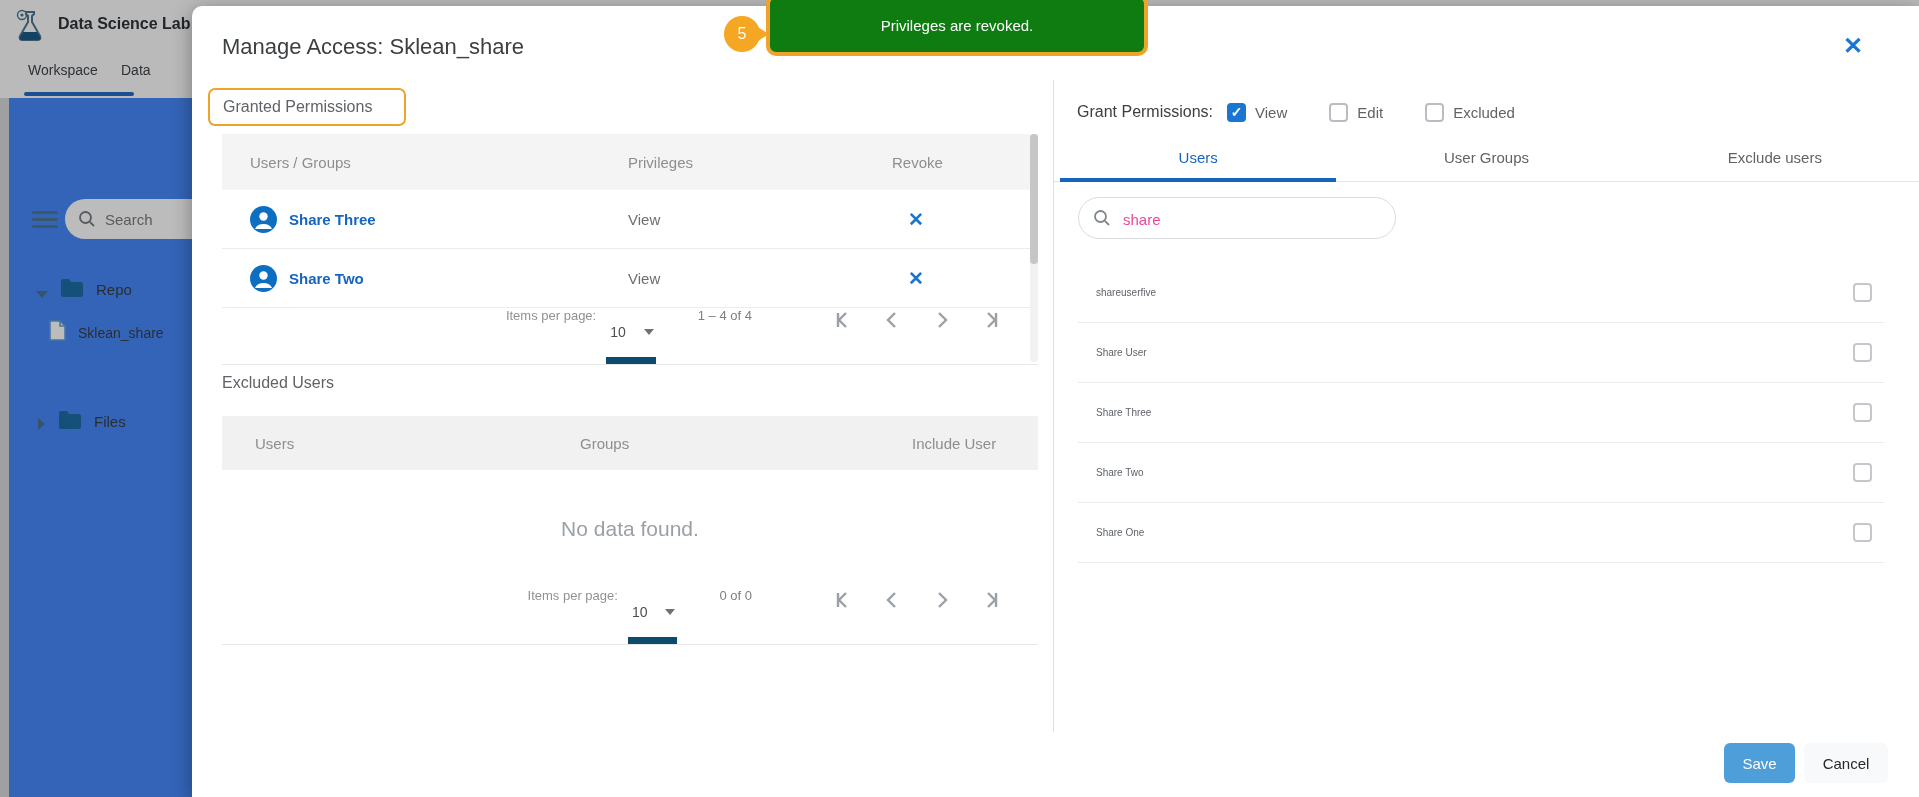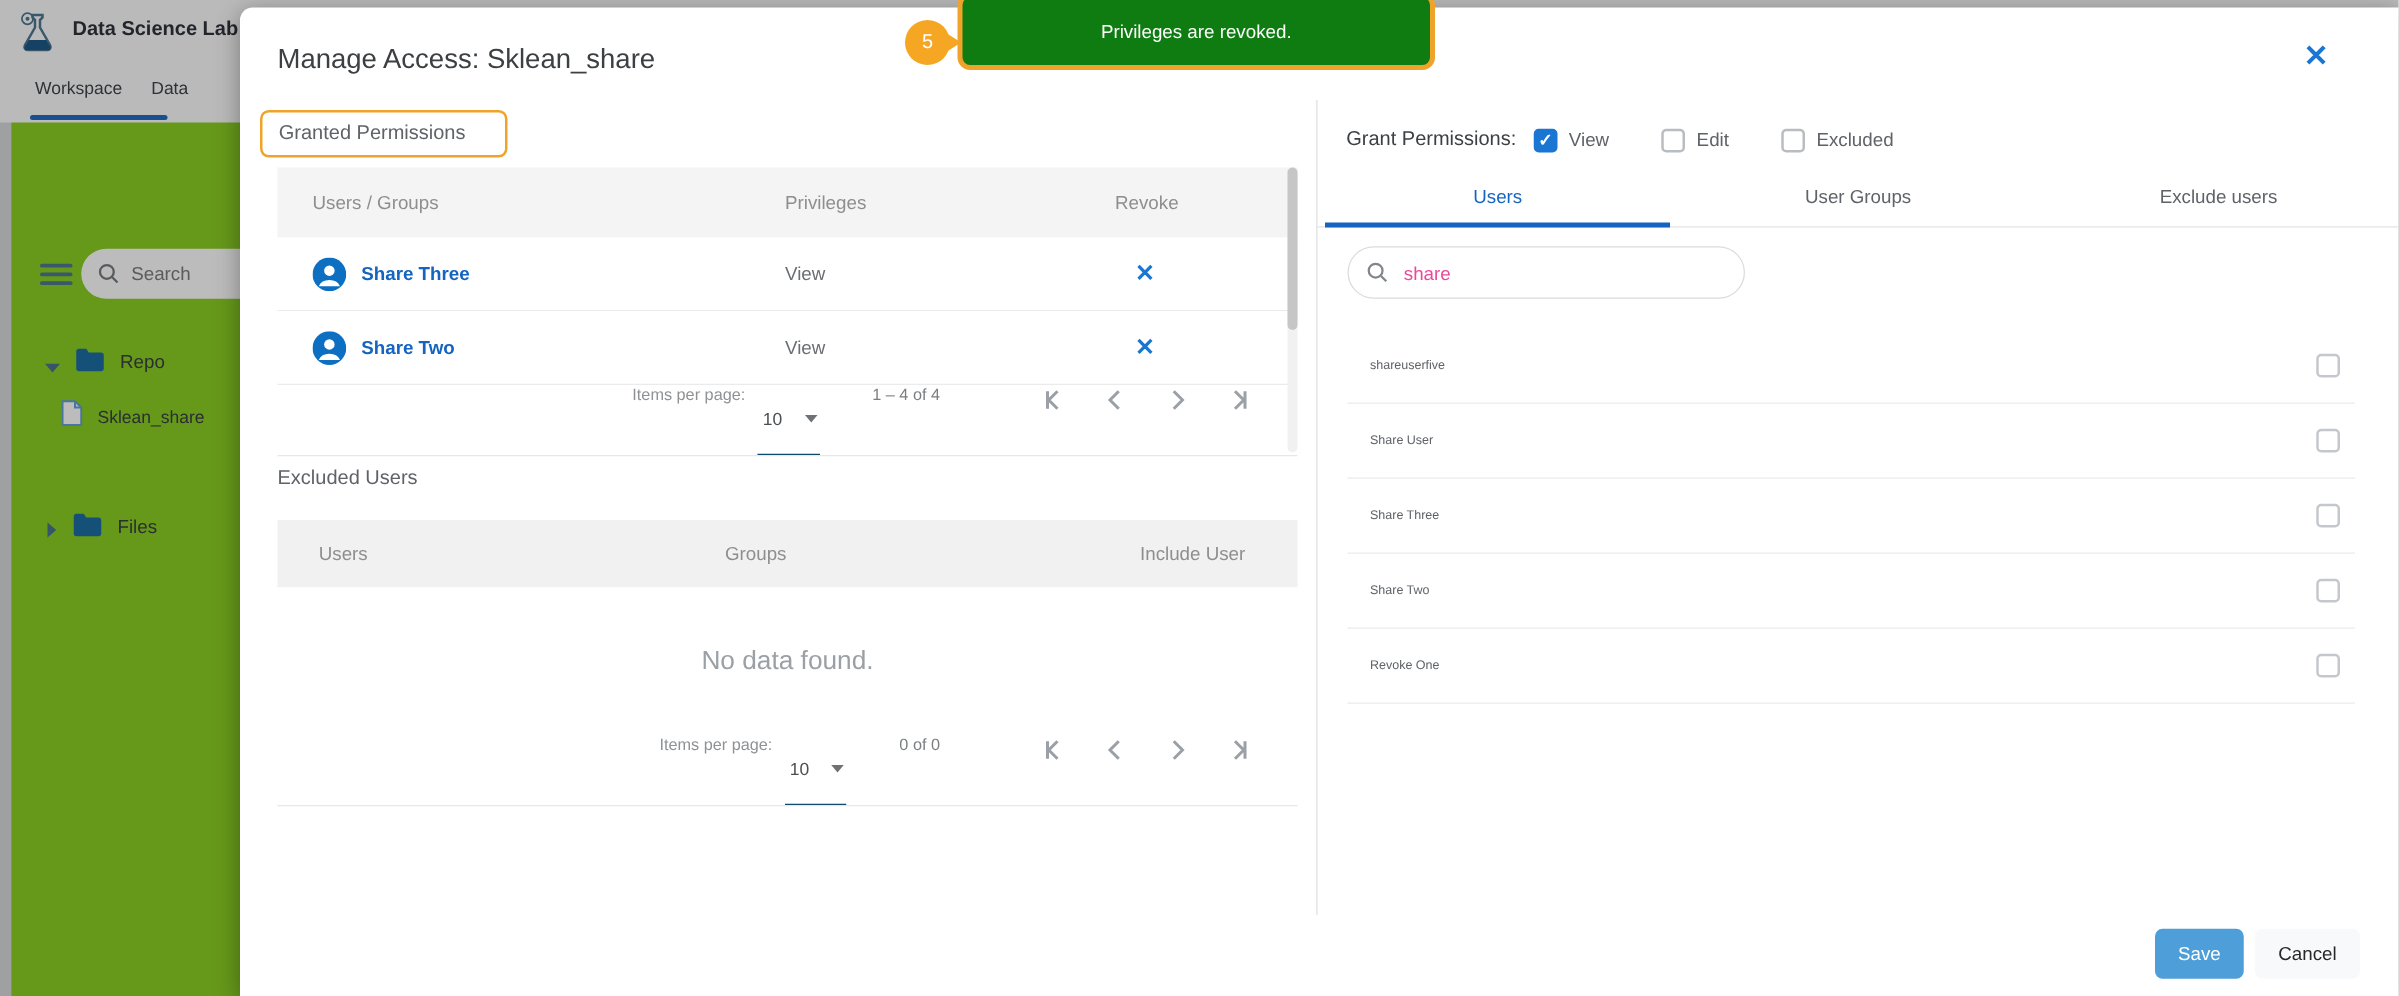--- a/index.html
+++ b/index.html
@@ -8,21 +8,21 @@
 
   
   .app{position:absolute;inset:0;background:#fff;}
   .topbar{position:absolute;left:0;top:0;width:100%;height:98px;background:#fdfdfd;}
   .logo{position:absolute;left:10px;top:6px;width:40px;height:40px;}
   .app-title{position:absolute;left:58px;top:15px;font-size:16px;font-weight:bold;color:#23282c;white-space:nowrap;}
   .app-tab{position:absolute;top:62px;font-size:14px;color:#34393d;}
   .app-tab.t1{left:28px;} .app-tab.t2{left:121px;}
   .app-tab-underline{position:absolute;left:24px;top:92px;width:110px;height:4px;background:#1565c0;border-radius:2px;}
   .edge-strip{position:absolute;left:0;top:98px;width:9px;bottom:0;background:#d4d7d8;}
-  .sidebar{position:absolute;left:9px;top:98px;width:183px;bottom:0;background:#84cc16;}
+  .sidebar{position:absolute;left:9px;top:98px;width:183px;bottom:0;background:#3b82f6;}
   .hamburger{position:absolute;left:23px;top:113px;width:26px;height:22px;cursor:pointer;}
   .hamburger i{display:block;height:3px;background:#44708c;border-radius:2px;margin:0 0 4px 0;}
   .side-search{position:absolute;left:56px;top:101px;width:160px;height:40px;background:#fff;border-radius:20px;}
   .side-search svg{position:absolute;left:13px;top:11px;}
   .side-search input{position:absolute;left:38px;top:4px;width:100px;border:none;outline:none;background:transparent;
     font-family:"Liberation Sans",sans-serif;font-size:15px;color:#5f6368;height:30px;}
   .tree-row{position:absolute;left:0;width:183px;height:34px;display:flex;align-items:flex-end;cursor:pointer;}
   .caret-down{width:0;height:0;border-left:6px solid transparent;border-right:6px solid transparent;border-top:7px solid #3f6c88;}
   .caret-right{width:0;height:0;border-top:6px solid transparent;border-bottom:6px solid transparent;border-left:7px solid #3f6c88;}
   .tree-label{font-size:15px;color:#2f3437;margin-left:12px;white-space:nowrap;}
@@ -50,21 +50,21 @@
   .g-name{padding-left:28px;display:flex;align-items:center;gap:12px;}
   .g-name span{color:#1565c0;font-weight:bold;font-size:15px;cursor:pointer;}
   .g-priv{padding-left:28px;color:#6b6f73;font-size:15px;}
   .g-revoke{padding-left:38px;}
   .x-btn{color:#1976d2;font-size:19px;font-weight:bold;cursor:pointer;}
   .avatar-icon{width:27px;height:27px;flex:0 0 27px;}
 
   .paginator{display:flex;justify-content:flex-end;height:56px;border-bottom:1px solid #e8e8e8;
     background:#fff;font-size:13px;color:#8f9295;padding-right:34px;}
   .pp-label{margin-right:10px;}
-  .pp-select{display:flex;align-items:center;gap:18px;border-bottom:1px solid #0c4a6e;padding:2px 2px 4px 4px;
+  .pp-select{display:flex;align-items:center;gap:18px;border-bottom:7px solid #0c4a6e;padding:2px 2px 4px 4px;
     color:#4c4f52;font-size:14px;cursor:pointer;margin-right:42px;}
   .pp-caret{width:0;height:0;border-left:5px solid transparent;border-right:5px solid transparent;border-top:6px solid #6f7275;}
   .pp-range{margin-right:52px;color:#7c7f82;}
   .nav-ico{width:24px;height:24px;margin-left:26px;cursor:pointer;}
   .nav-ico svg{display:block;}
 
   .tbl-scrollbar{position:absolute;left:838px;top:128px;width:8px;height:228px;background:#f1f1f1;border-radius:4px;}
   .tbl-scrollthumb{position:absolute;left:0;top:0;width:8px;height:130px;background:#c6c6c6;border-radius:4px;cursor:grab;}
 
   .section-label{position:absolute;left:30px;top:368px;font-size:16px;color:#5f6368;}
@@ -315,21 +315,21 @@
       </div>
       <div class="user-row">
         <span class="u-name">Share Three</span>
         <span class="cb"></span>
       </div>
       <div class="user-row">
         <span class="u-name">Share Two</span>
         <span class="cb"></span>
       </div>
       <div class="user-row">
-        <span class="u-name">Revoke One</span>
+        <span class="u-name">Share One</span>
         <span class="cb"></span>
       </div>
     </div>
 
     <button class="save-btn">Save</button>
     <button class="cancel-btn">Cancel</button>
   </div>
 
   <div class="step-badge">5</div>
   <div class="toast">

